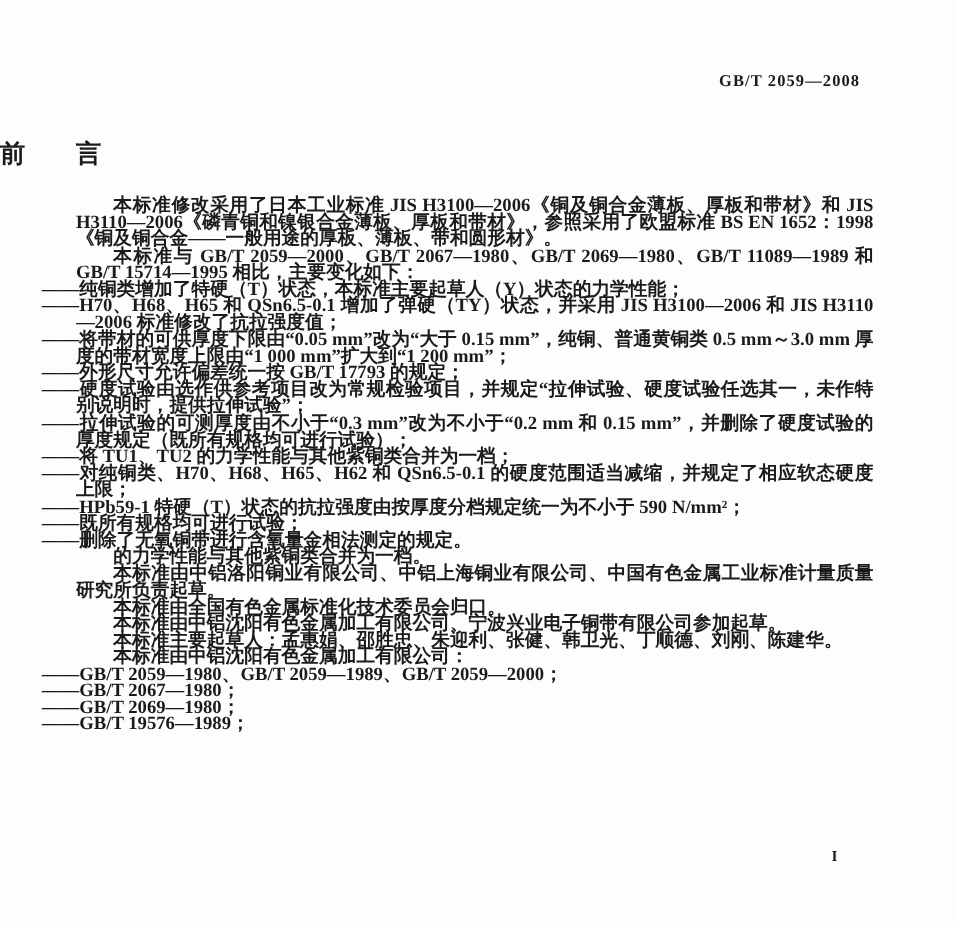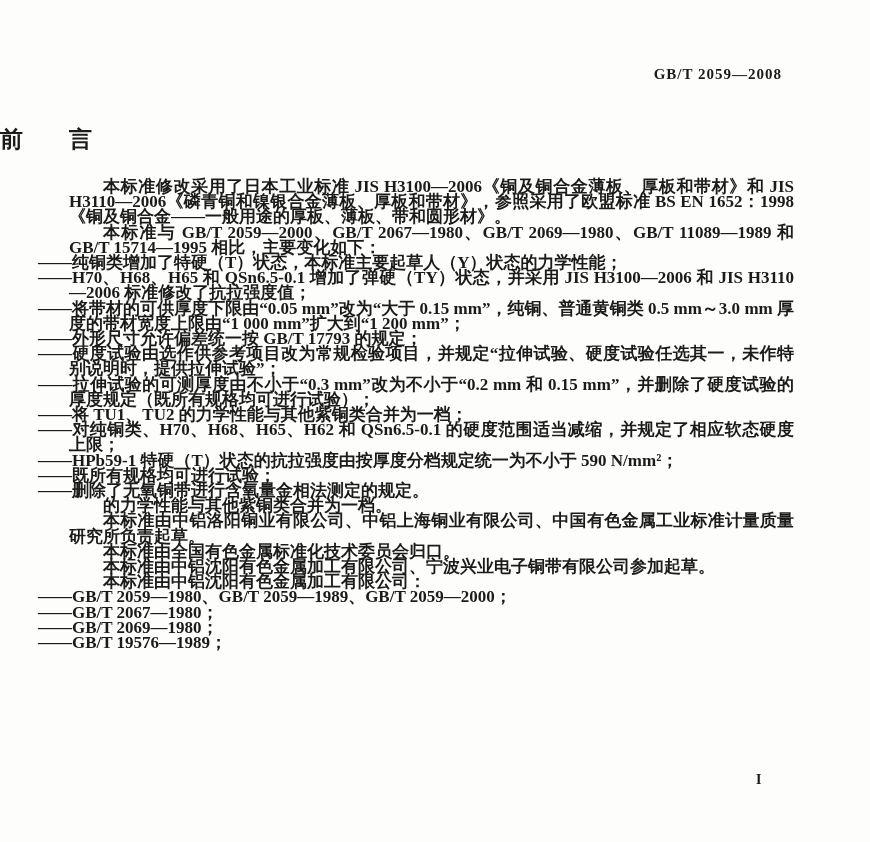--- a/index.html
+++ b/index.html
@@ -92,20 +92,21 @@
         <p class="dash-item">——HPb59-1 特硬（T）状态的抗拉强度由按厚度分档规定统一为不小于 590 N/mm²；</p>
         <p class="dash-item">——既所有规格均可进行试验；</p>
         <p class="dash-item">——删除了无氧铜带进行含氧量金相法测定的规定。</p>
       </div>
 
     <div>
         <p class="para">的力学性能与其他紫铜类合并为一档。</p>
         <p class="para">本标准由中铝洛阳铜业有限公司、中铝上海铜业有限公司、中国有色金属工业标准计量质量研究所负责起草。</p>
         <p class="para">本标准由全国有色金属标准化技术委员会归口。</p>
         <p class="para">本标准由中铝沈阳有色金属加工有限公司、宁波兴业电子铜带有限公司参加起草。</p>
+        <p class="para">本标准主要起草人：孟惠娟、邵胜忠、朱迎利、张健、韩卫光、丁顺德、刘刚、陈建华。</p>
         <p class="para">本标准由中铝沈阳有色金属加工有限公司：</p>
       </div>
 
     <div>
         <p class="dash-item">——GB/T 2059—1980、GB/T 2059—1989、GB/T 2059—2000；</p>
         <p class="dash-item">——GB/T 2067—1980；</p>
         <p class="dash-item">——GB/T 2069—1980；</p>
         <p class="dash-item">——GB/T 19576—1989；</p>
       </div>
   </div>

